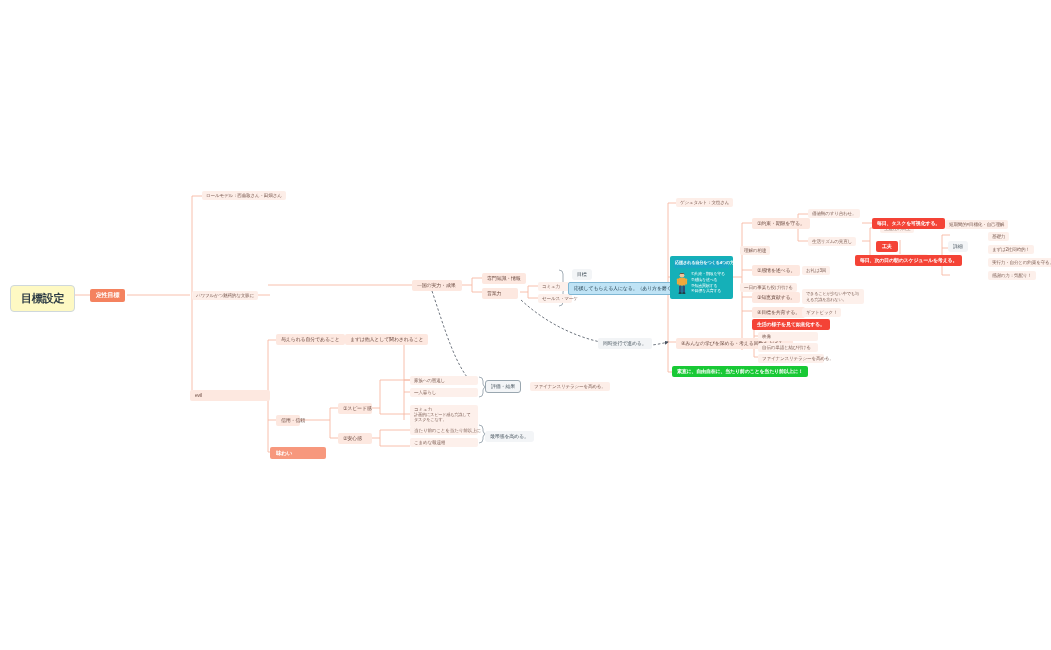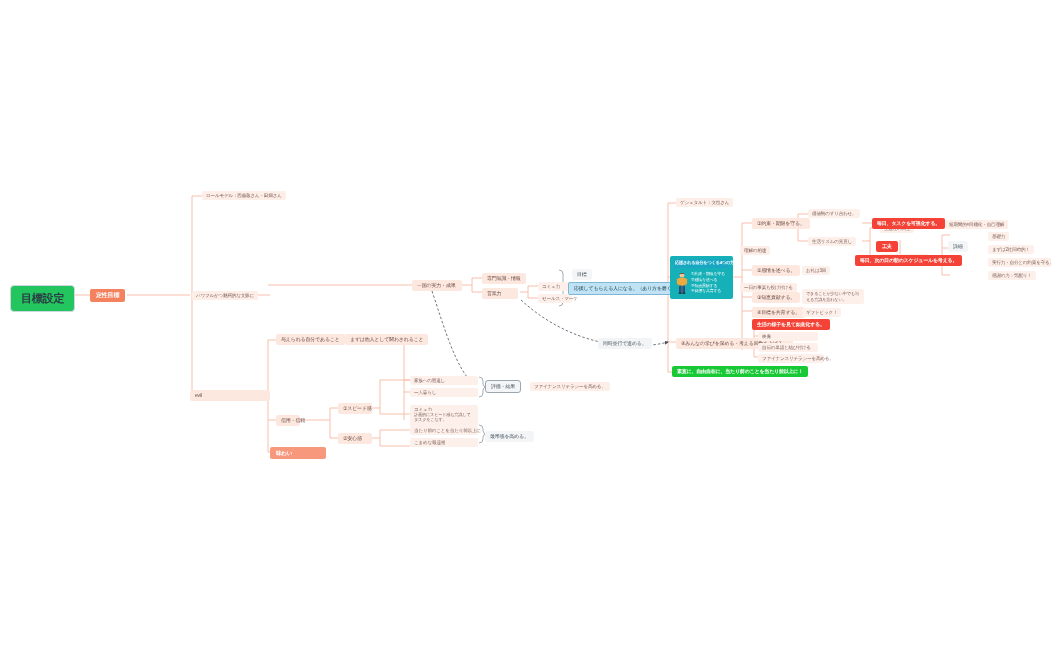--- a/index.html
+++ b/index.html
@@ -8,21 +8,21 @@
     font-family:"Liberation Sans","DejaVu Sans",sans-serif;
     overflow:hidden;position:relative;
   }
   #canvas{position:absolute;left:0;top:0;width:1051px;height:650px;}
   svg#links{position:absolute;left:0;top:0;width:1051px;height:650px;pointer-events:none;}
 
   .node{position:absolute;box-sizing:border-box;white-space:nowrap;
         line-height:1.15;letter-spacing:-0.2px;}
 
   
-  .n-root{background:#22c55e;border:1px solid #cfd8dc;border-radius:4px;
+  .n-root{background:#fef9c3;border:1px solid #cfd8dc;border-radius:4px;
           color:#2b3a44;font-weight:bold;font-size:11px;
           padding:6px 10px;}
 
   
   .n-coral{background:#f4825f;color:#ffffff;font-weight:bold;font-size:6px;
            border-radius:2px;padding:3px 6px;}
   .n-coral2{background:#f7987d;color:#ffffff;font-weight:bold;font-size:5.5px;
             border-radius:2px;padding:3px 6px;}
 
   

